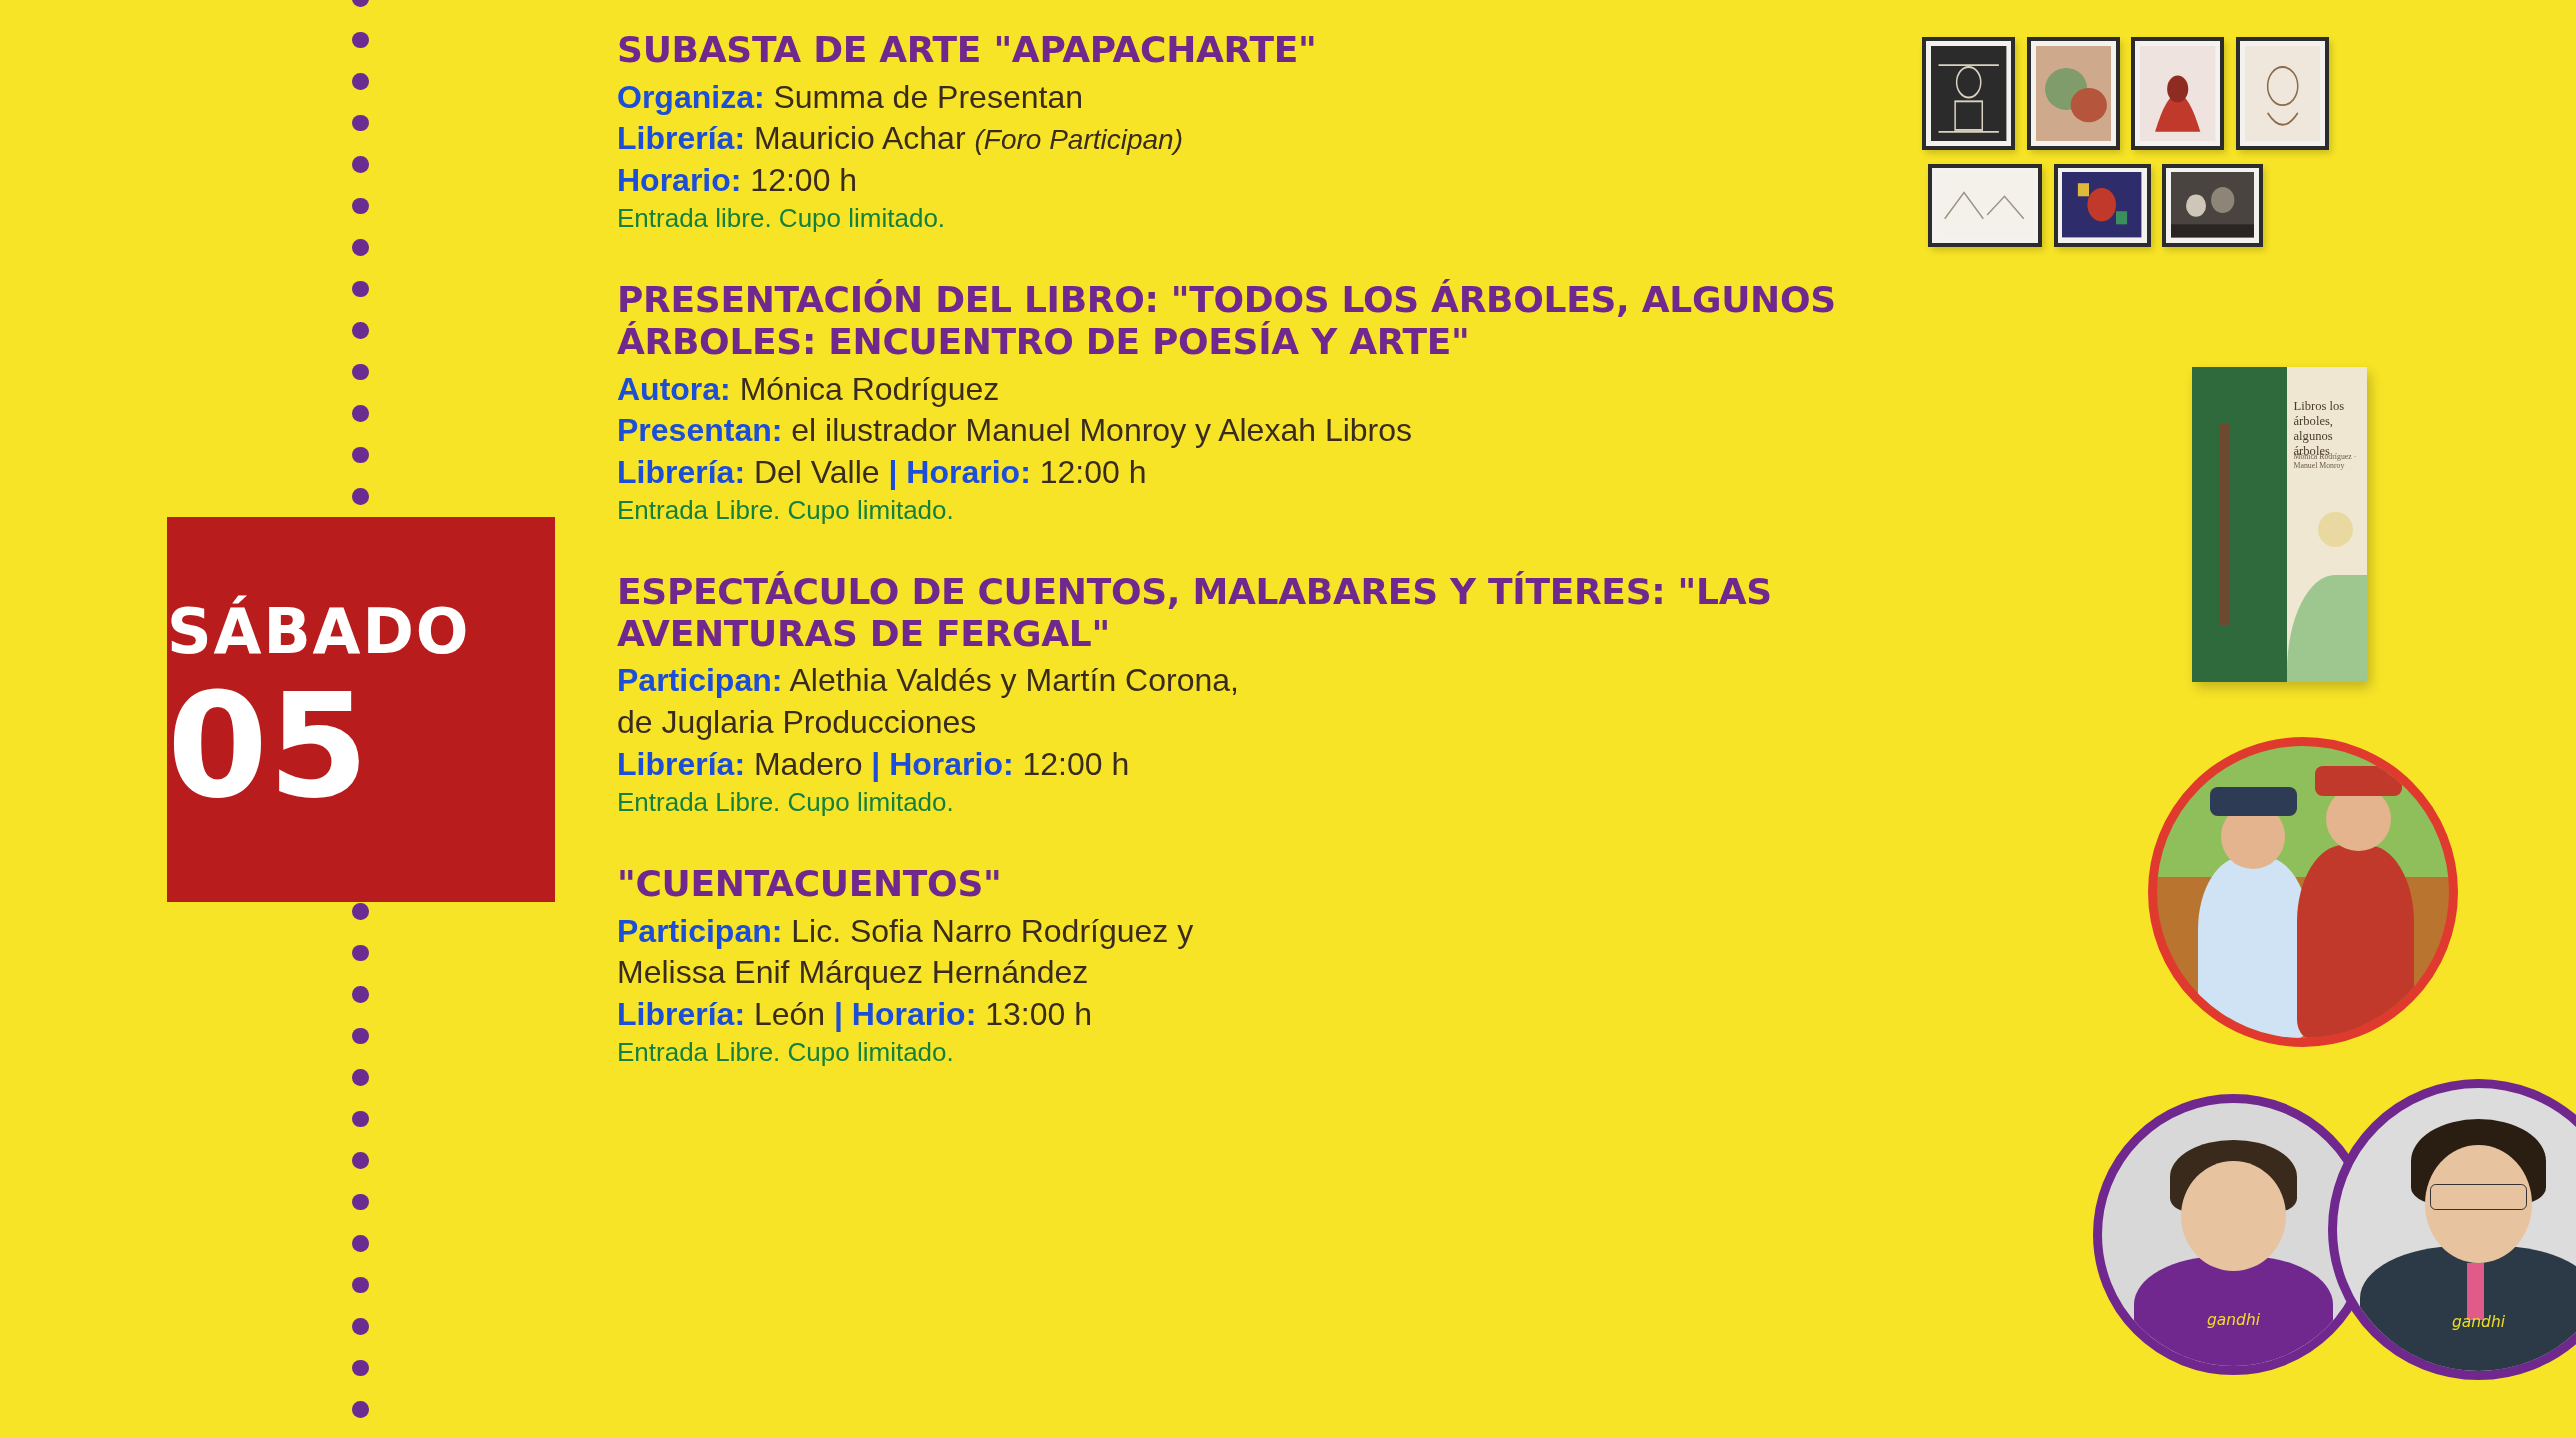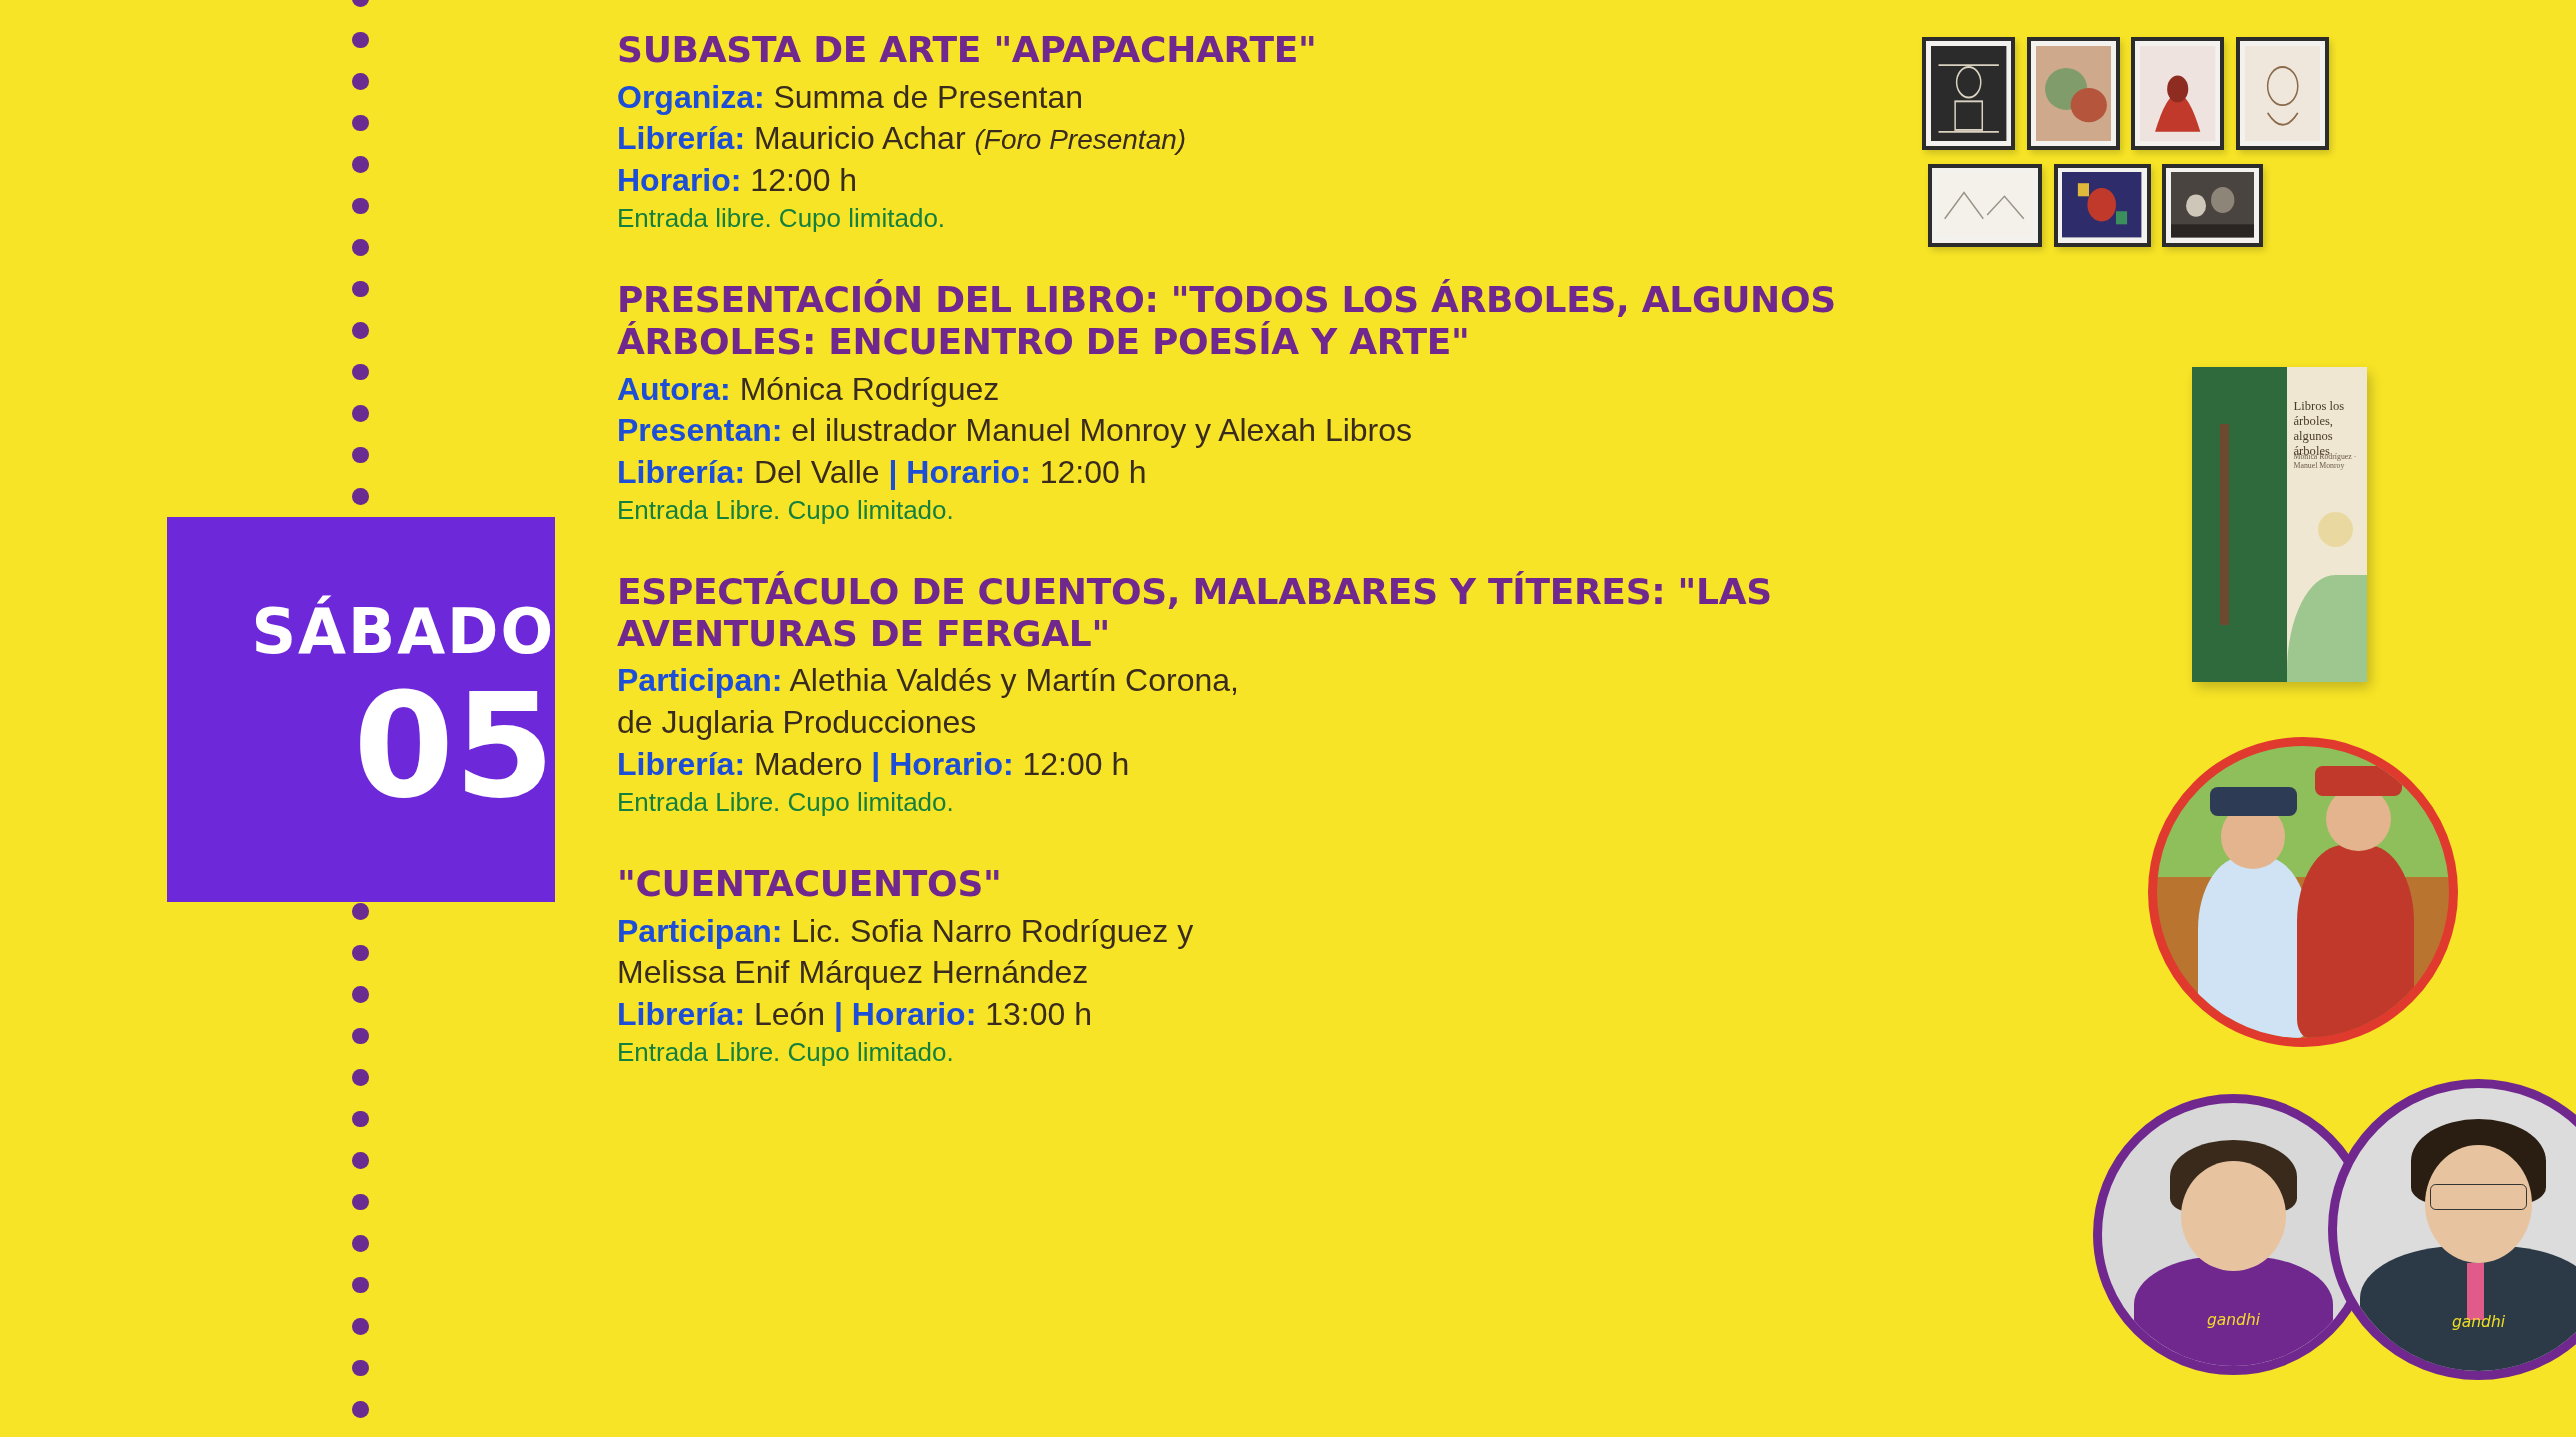--- a/index.html
+++ b/index.html
@@ -38,24 +38,24 @@
     flex: 0 0 auto;
   }
 
   
   .day-badge {
     position: absolute;
     left: 167px;
     top: 517px;
     width: 388px;
     height: 385px;
-    background: #6d28d9;
+    background: #b91c1c;
     display: flex;
     flex-direction: column;
-    align-items: flex-end;
+    align-items: flex-start;
     justify-content: center;
     color: #ffffff;
     z-index: 5;
   }
   .day-weekday {
     font-family: "DejaVu Sans", sans-serif;
     font-weight: bold;
     font-size: 62px;
     letter-spacing: 1.9px;
     line-height: 1;
@@ -255,21 +255,21 @@
 
     <div class="event">
       <h2 class="ev-title">SUBASTA DE ARTE "APAPACHARTE"</h2>
       <p class="ev-line">
         <span class="lbl">Organiza:</span>
         <span>Summa de Presentan</span>
       </p>
       <p class="ev-line">
         <span class="lbl">Librería:</span>
         <span>Mauricio Achar</span>
-        <span class="ital">(Foro Presentan)</span>
+        <span class="ital">(Foro Participan)</span>
       </p>
       <p class="ev-line">
         <span class="lbl">Horario:</span>
         <span>12:00 h</span>
       </p>
       <p class="ev-note">Entrada libre. Cupo limitado.</p>
     </div>
 
     <div class="event">
       <h2 class="ev-title">PRESENTACIÓN DEL LIBRO: "TODOS LOS ÁRBOLES, ALGUNOS ÁRBOLES: ENCUENTRO DE POESÍA Y ARTE"</h2>

